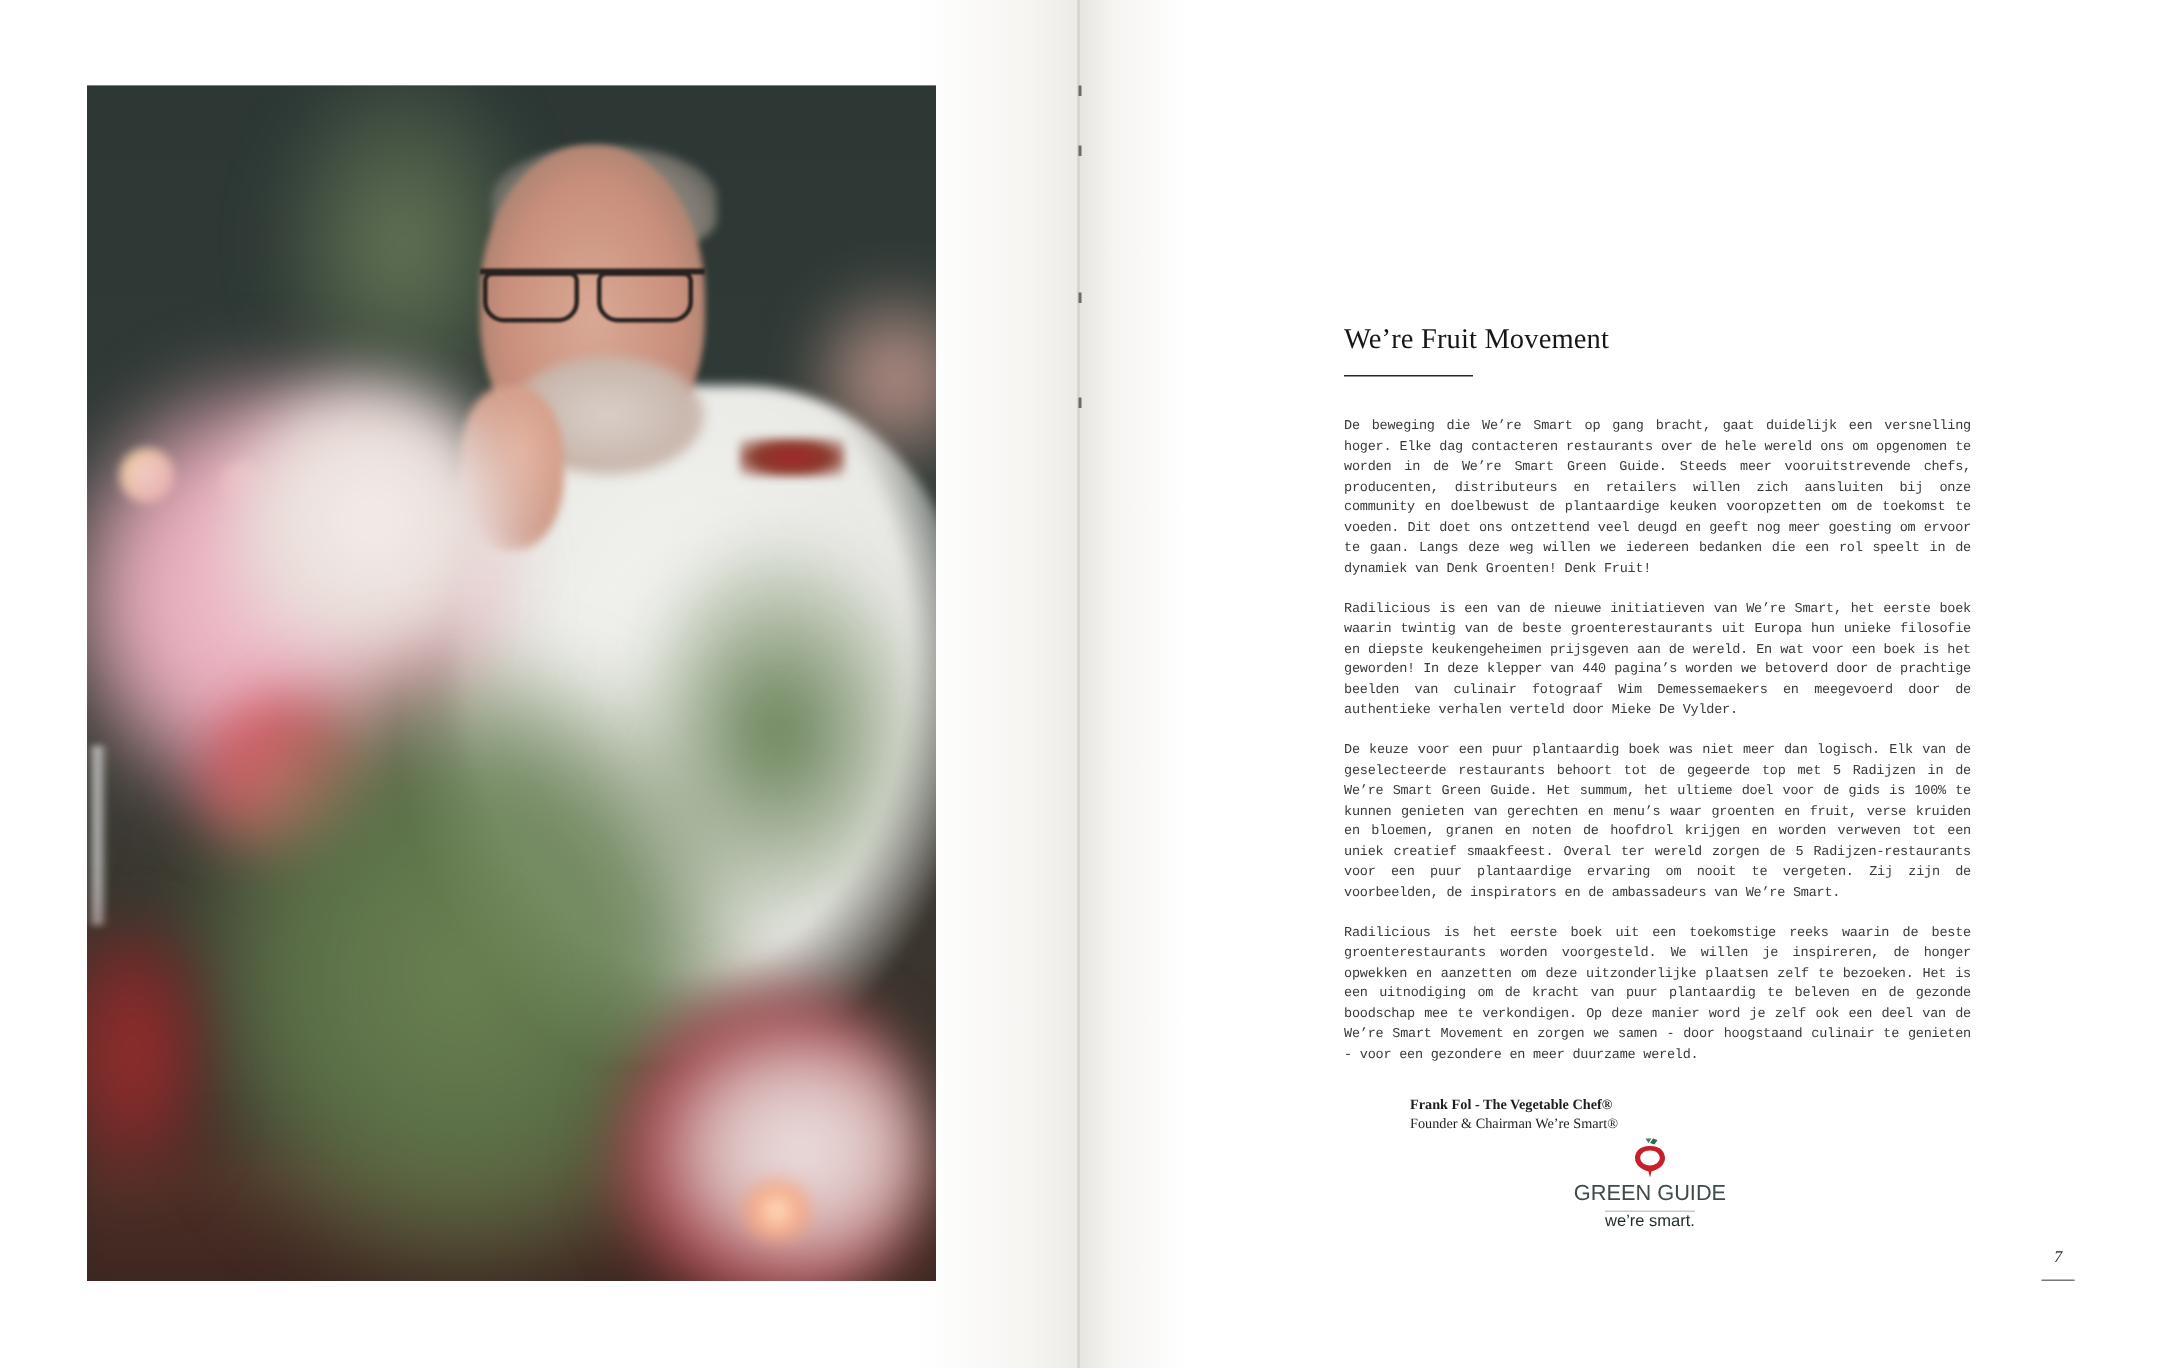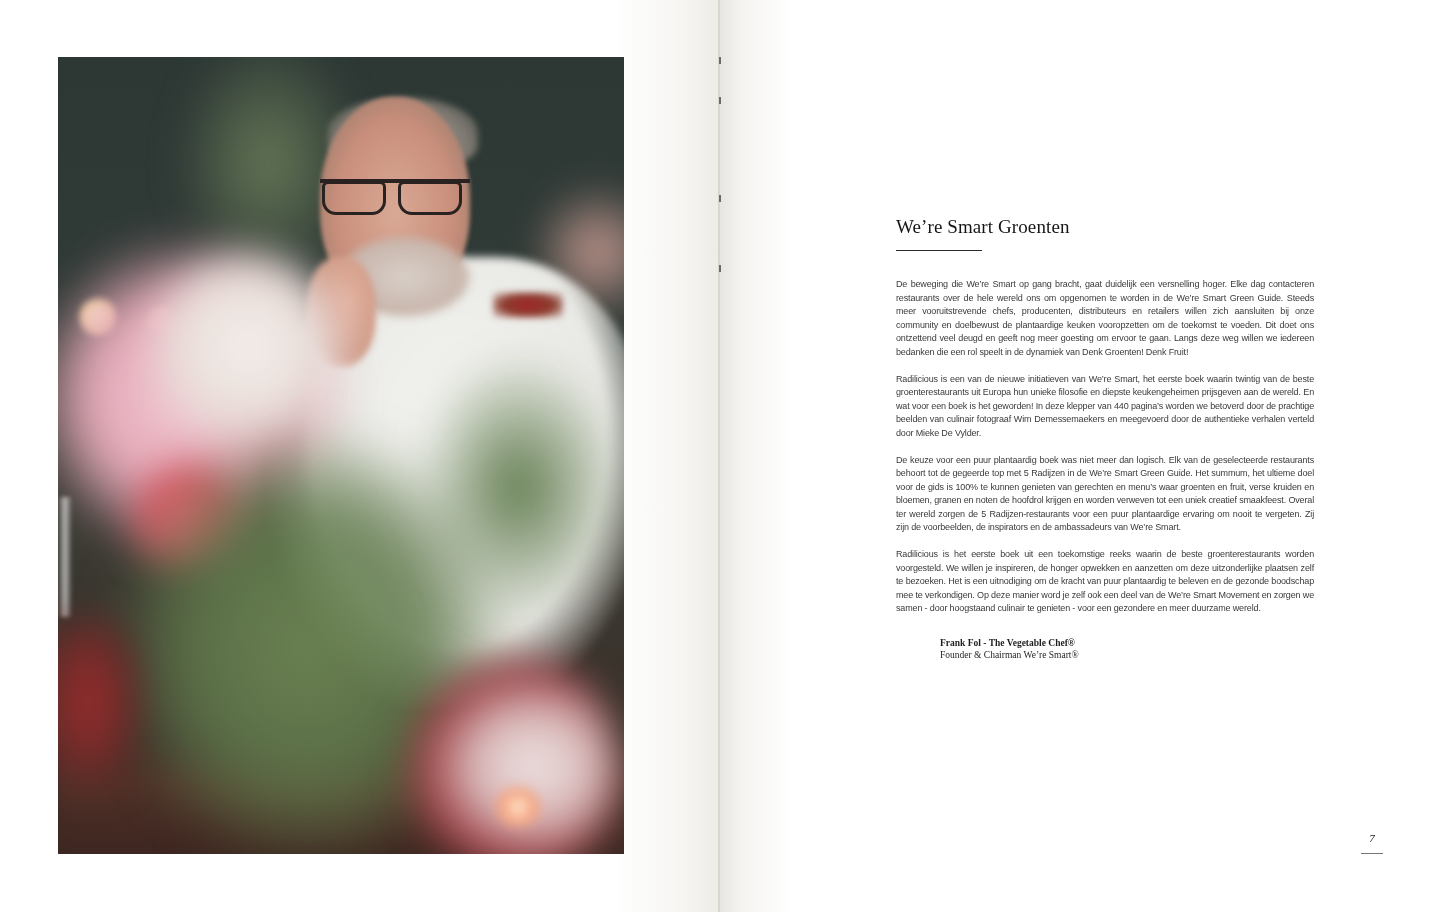--- a/index.html
+++ b/index.html
@@ -148,21 +148,21 @@
     }
     .title {
       font-family: "Liberation Serif", serif;
       font-size: 19px; font-weight: normal; color: #161616;
       margin: 0; letter-spacing: 0.1px; line-height: 24px;
     }
     .title-rule {
       width: 86px; height: 1px; background: #2a2a2a; margin-top: 11px; margin-bottom: 27px;
     }
     .para {
-      font-family: Liberation Sans, sans-serif;
+      font-family: Liberation Mono, monospace;
       font-size: 9px; line-height: 13.5px; color: #3a3a3a;
       margin: 0 0 13.5px 0; text-align: justify;
       letter-spacing: -0.15px;
     }
     .signature {
       margin-top: 21px;
       font-family: "Liberation Serif", serif;
       font-size: 9.5px; line-height: 12.5px; color: #1e1e1e; margin-left: 44px;
     }
     .sig-name { font-weight: bold; }
@@ -224,30 +224,39 @@
 
   <div class="page-right"></div>
 
   <div class="gutter"></div>
   <div class="stitch" style="top:57px"></div>
   <div class="stitch" style="top:97px"></div>
   <div class="stitch" style="top:195px"></div>
   <div class="stitch" style="top:265px"></div>
 
   <div class="content">
-    <h1 class="title">We’re Smart Groenten</h1>
+    <h1 class="title">We’re Fruit Movement</h1>
     <div class="title-rule"></div>
 
     <p class="para">De beweging die We’re Smart op gang bracht, gaat duidelijk een versnelling hoger. Elke dag contacteren restaurants over de hele wereld ons om opgenomen te worden in de We’re Smart Green Guide. Steeds meer vooruitstrevende chefs, producenten, distributeurs en retailers willen zich aansluiten bij onze community en doelbewust de plantaardige keuken vooropzetten om de toekomst te voeden. Dit doet ons ontzettend veel deugd en geeft nog meer goesting om ervoor te gaan. Langs deze weg willen we iedereen bedanken die een rol speelt in de dynamiek van Denk Groenten! Denk Fruit!</p>
     <p class="para">Radilicious is een van de nieuwe initiatieven van We’re Smart, het eerste boek waarin twintig van de beste groenterestaurants uit Europa hun unieke filosofie en diepste keuken­geheimen prijsgeven aan de wereld. En wat voor een boek is het geworden! In deze klepper van 440 pagina’s worden we betoverd door de prachtige beelden van culinair fotograaf Wim Demessemaekers en meegevoerd door de authentieke verhalen verteld door Mieke De Vylder.</p>
     <p class="para">De keuze voor een puur plantaardig boek was niet meer dan logisch. Elk van de gese­lecteerde restaurants behoort tot de gegeerde top met 5 Radijzen in de We’re Smart Green Guide. Het summum, het ultieme doel voor de gids is 100% te kunnen genieten van gerechten en menu’s waar groenten en fruit, verse kruiden en bloemen, granen en noten de hoofdrol krijgen en worden verweven tot een uniek creatief smaakfeest. Overal ter wereld zorgen de 5 Radijzen-restaurants voor een puur plantaardige ervaring om nooit te vergeten. Zij zijn de voorbeelden, de inspirators en de ambassadeurs van We’re Smart.</p>
     <p class="para">Radilicious is het eerste boek uit een toekomstige reeks waarin de beste groenterestau­rants worden voorgesteld. We willen je inspireren, de honger opwekken en aanzetten om deze uitzonderlijke plaatsen zelf te bezoeken. Het is een uitnodiging om de kracht van puur plantaardig te beleven en de gezonde boodschap mee te verkondigen. Op deze manier word je zelf ook een deel van de We’re Smart Movement en zorgen we samen - door hoogstaand culinair te genieten - voor een gezondere en meer duurzame wereld.</p>
 
     <div class="signature">
       <div class="sig-name">Frank Fol - The Vegetable Chef®</div>
       <div class="sig-role">Founder &amp; Chairman We’re Smart®</div>
     </div>
   </div>
 
+  <div class="logo">
+    <svg width="26" height="28" viewBox="0 0 26 28">
+      <path d="M13 4 L15 1 L18 2 L16 5 Z" fill="#2e6b4f"></path>
+      <path d="M12 4 L10 1 L14 1 Z" fill="#3c7d5c"></path>
+      <path d="M13 6 C5 6 3 11 3 14 C3 19 8 22 12 23 L13 27 L14 23 C18 22 23 19 23 14 C23 11 21 6 13 6 Z M13 9 C18 9 19.5 12 19.5 14 C19.5 17 16 19 13 19 C10 19 6.5 17 6.5 14 C6.5 12 8 9 13 9 Z" fill="#c8202a"></path>
+    </svg>
+    <div class="logo-text">GREEN GUIDE</div>
+    <div class="logo-tag">we’re smart.</div>
+  </div>
 
   <div class="page-number">7</div>
   <div class="page-number-rule"></div>
 </div>
 
 </body></html>

